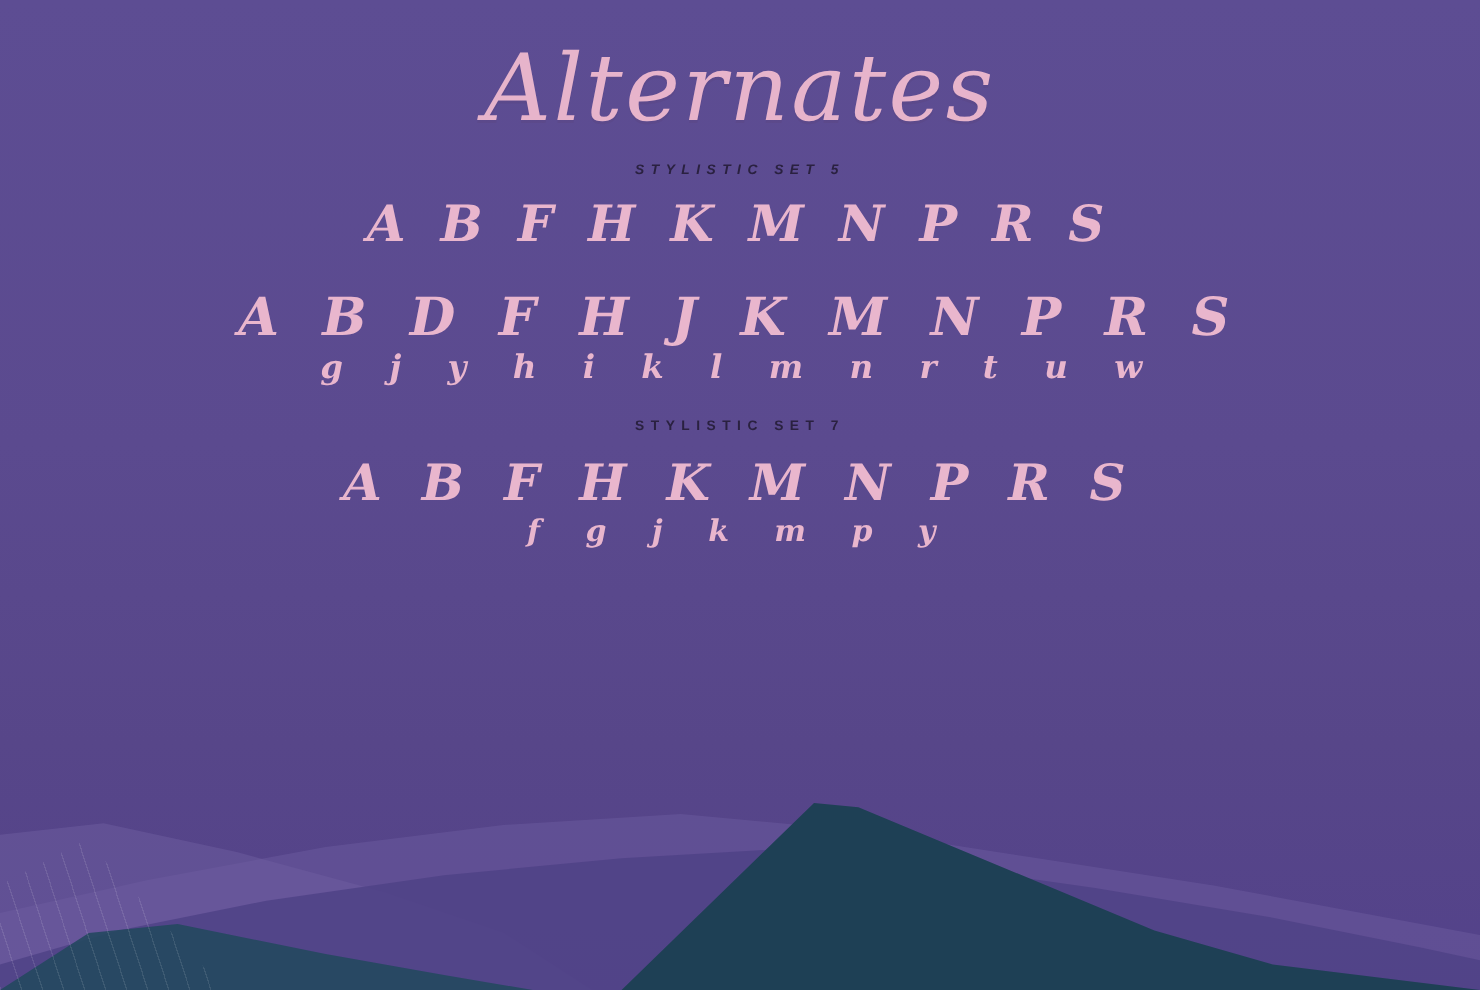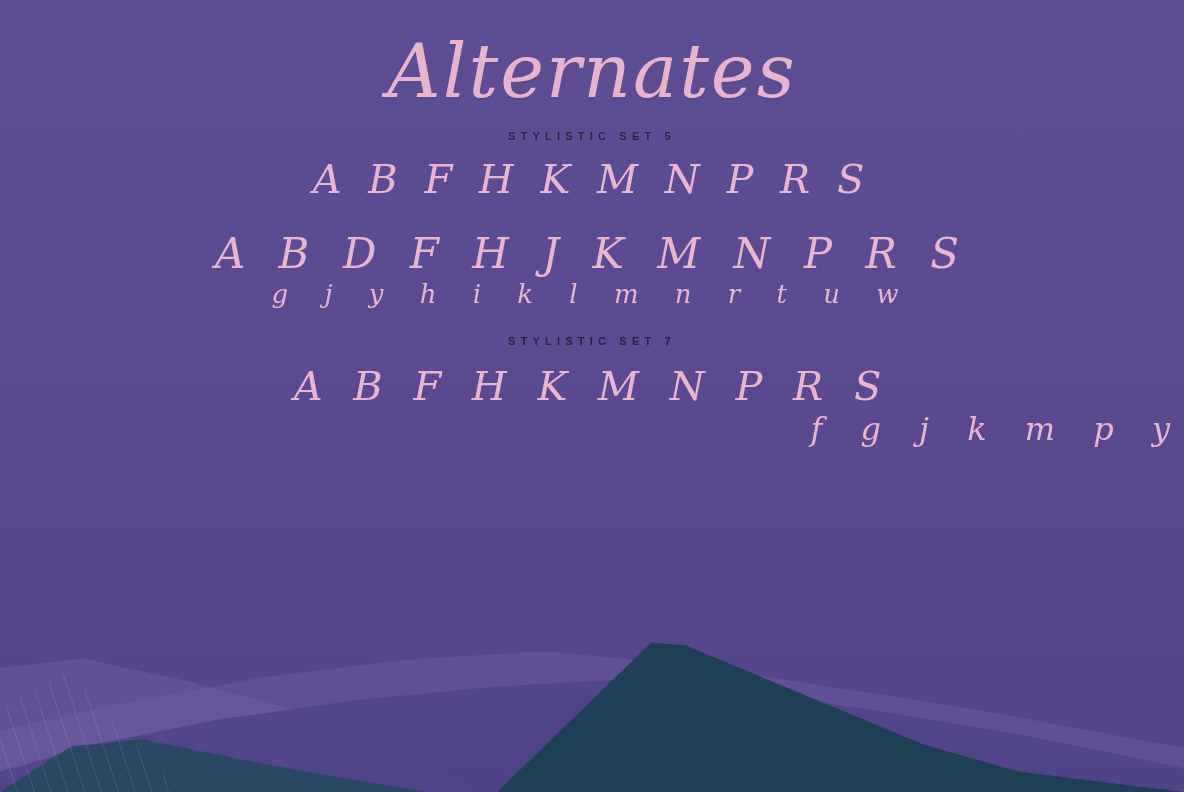--- a/index.html
+++ b/index.html
@@ -106,39 +106,39 @@
     font-weight: 700;
     letter-spacing: 5.2px;
     text-transform: uppercase;
     margin-bottom: 16px;
   }
 
   .glyph-row {
     color: #e9b6cd;
     font-family: "DejaVu Serif", serif;
     font-style: italic;
-    font-weight: 400;
+    font-weight: 700;
     line-height: 1.18;
     white-space: nowrap;
     letter-spacing: 7px;
   }
   .glyph-row.upper {
     font-size: 40px;
   }
   .glyph-row.lower {
     font-size: 36px;
     letter-spacing: 6px;
   }
   .glyph-row.set6-upper { font-size: 42px; letter-spacing: 10px; }
   .glyph-row.set6-lower { font-size: 26px; letter-spacing: 14px; }
   .glyph-row.set7-upper { font-size: 40px; letter-spacing: 9px; }
-  .glyph-row.set7-lower { font-size: 32px; letter-spacing: 14px; text-align: right; }
+  .glyph-row.set7-lower { font-size: 24px; letter-spacing: 14px; }
   .glyph-row.set8 { font-size: 32px; letter-spacing: 9px; }
 
-  .sec-5 .section-label { margin-bottom: 14px; }
+  .sec-5 .section-label { margin-bottom: 14px; font-style: italic; }
   .sec-8 { margin-top: 30px; }
 </style>
 </head>
 <body>
 
 <div id="poster">
 
   <div class="bg-layer dune-far"></div>
   <div class="bg-layer ridge-left"></div>
   <div class="bg-layer dune-mid"></div>

